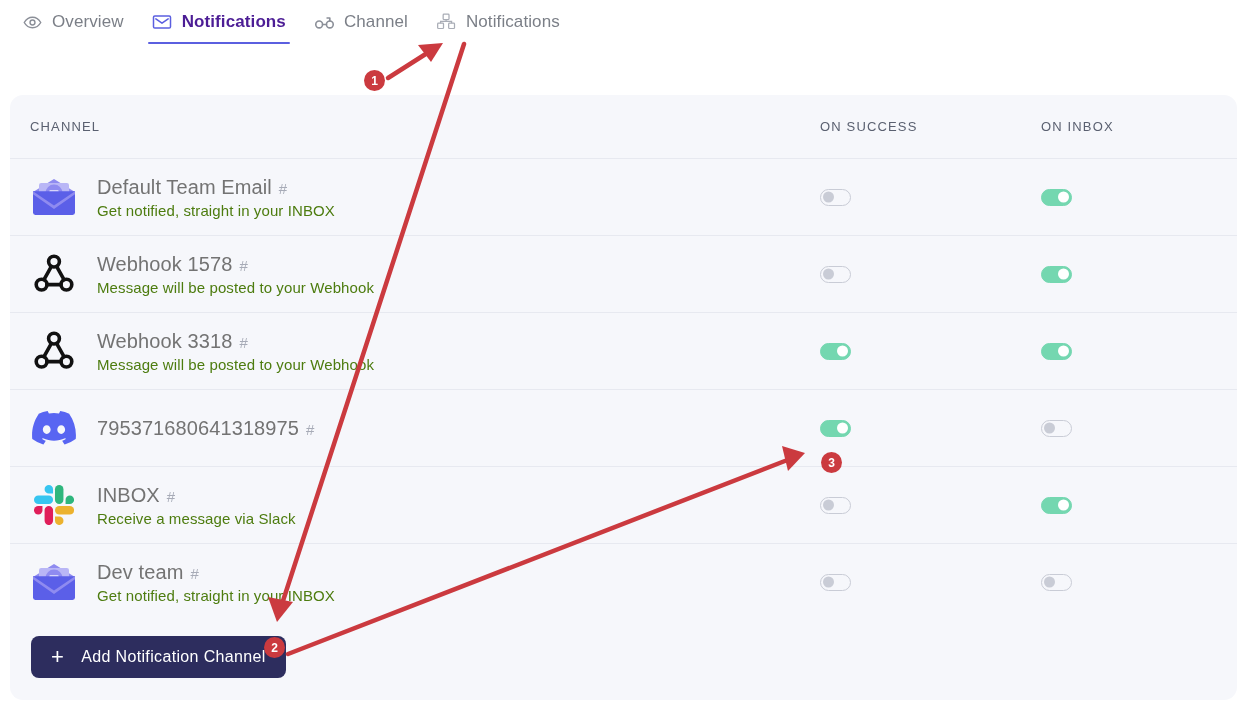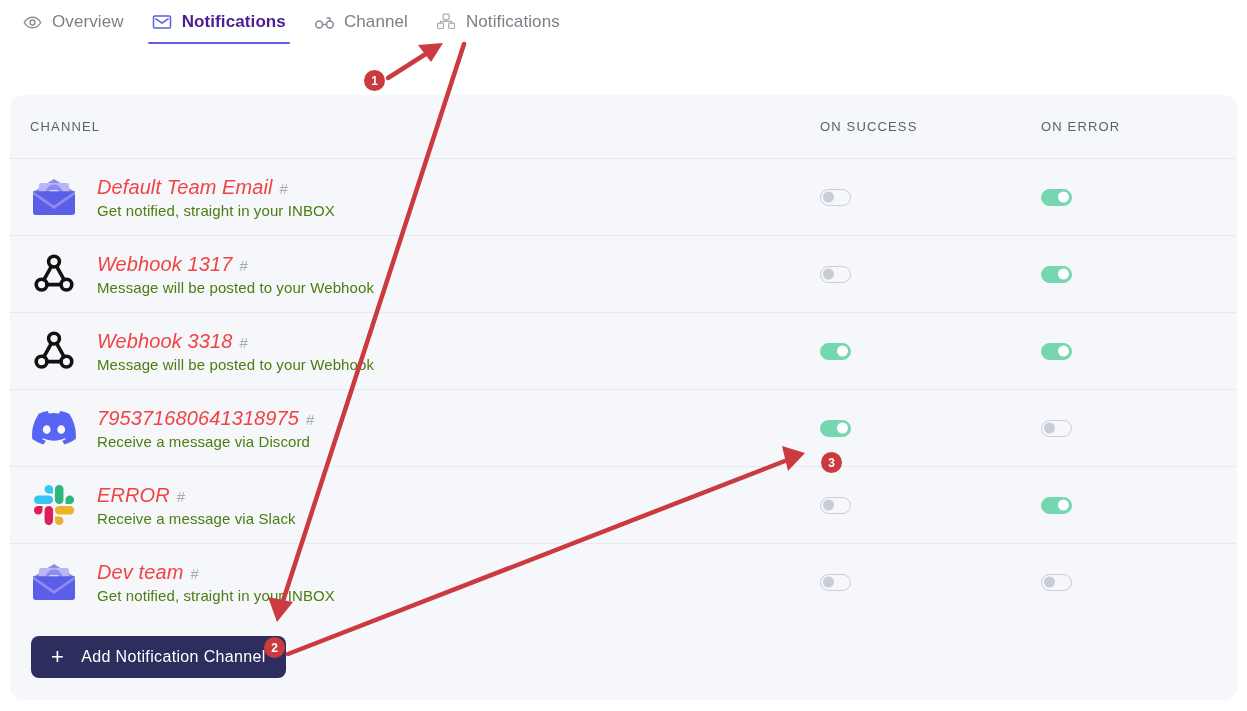--- a/index.html
+++ b/index.html
@@ -57,21 +57,21 @@
   .row:first-of-type { border-top: 1px solid #e7e9f0; }
   .cell-channel { width: 790px; display: flex; align-items: center; gap: 19px; }
   .cell-succ { width: 221px; display: flex; align-items: center; }
   .cell-err  { width: 190px; display: flex; align-items: center; }
 
   .chan-ico { width: 48px; height: 48px; flex: 0 0 48px; display: flex; align-items: center; justify-content: center; }
   .chan-ico svg { display: block; }
 
   .chan-text { display: flex; flex-direction: column; gap: 3px; }
   .chan-title-line { display: flex; align-items: baseline; gap: 7px; }
-  .chan-title { font-size: 20px; color: #ef4444; font-weight: 400; letter-spacing: .1px; font-style: italic; }
+  .chan-title { font-size: 20px; color: #737373; font-weight: 400; letter-spacing: .1px; }
   .chan-hash { font-size: 15px; color: #a7abb7; }
   .chan-sub { font-size: 15px; color: #4d7c0f; letter-spacing: .1px; }
 
   
   .toggle {
     width: 31px; height: 17px; border-radius: 9px;
     position: relative; cursor: pointer; flex: 0 0 auto;
   }
   .toggle.off { background: #f6f7fb; border: 1.6px solid #c9ccd6; }
   .toggle.on  { background: #74d7b0; border: 1.6px solid #74d7b0; }
@@ -163,21 +163,21 @@
       <span>Notifications</span>
     </div>
 
   </div>
 
   <div class="card">
 
     <div class="thead">
       <div class="th-channel">CHANNEL</div>
       <div class="th-succ">ON SUCCESS</div>
-      <div class="th-err">ON ERROR</div>
+      <div class="th-err">ON INBOX</div>
     </div>
 
     <div class="row">
       <div class="cell-channel">
         <span class="chan-ico">
           <svg width="46" height="40" viewBox="0 0 46 40">
             <path d="M23 2 44 15v3H2v-3L23 2Z" fill="#8f8bf0"></path>
             <rect x="8" y="6" width="30" height="20" rx="2.2" fill="#b9b6f6"></rect>
             <circle cx="23" cy="16" r="8.4" fill="#8f8bf0"></circle>
             <rect x="18.3" y="13.2" width="9.4" height="1.9" rx=".95" fill="#efeefd"></rect>
@@ -213,21 +213,21 @@
             <circle cx="22" cy="9.6" r="5.4"></circle>
             <circle cx="9.6" cy="32.6" r="5.4"></circle>
             <circle cx="34.4" cy="32.6" r="5.4"></circle>
             <path d="M19.4 14.4 12 27.6"></path>
             <path d="M24.6 14.4 32 27.6"></path>
             <path d="M15 32.6h14"></path>
           </svg>
         </span>
         <span class="chan-text">
           <span class="chan-title-line">
-            <span class="chan-title">Webhook 1317</span>
+            <span class="chan-title">Webhook 1578</span>
             <span class="chan-hash">#</span>
           </span>
           <span class="chan-sub">Message will be posted to your Webhook</span>
         </span>
       </div>
       <div class="cell-succ">
         <span class="toggle off">
             <span class="knob"></span>
           </span>
       </div>
@@ -275,21 +275,20 @@
         <span class="chan-ico">
           <svg width="44" height="34" viewBox="0 0 71 55" fill="#5865f2">
             <path d="M60.1 4.6A58.5 58.5 0 0 0 45.6.1a.22.22 0 0 0-.23.11c-.63 1.12-1.33 2.58-1.81 3.72a54 54 0 0 0-16.23 0A37.4 37.4 0 0 0 25.47.21.23.23 0 0 0 25.24.1 58.3 58.3 0 0 0 10.74 4.6a.21.21 0 0 0-.1.08C1.58 18.46-.92 31.9.31 45.17c0 .07.05.13.1.17a58.8 58.8 0 0 0 17.72 8.96c.09.03.19 0 .25-.08a42 42 0 0 0 3.62-5.89.22.22 0 0 0-.12-.31 38.7 38.7 0 0 1-5.53-2.64.23.23 0 0 1-.02-.37c.37-.28.74-.57 1.1-.86a.22.22 0 0 1 .23-.03c11.6 5.3 24.17 5.3 35.63 0a.22.22 0 0 1 .23.02c.36.3.73.59 1.1.87a.23.23 0 0 1-.02.37 36.3 36.3 0 0 1-5.53 2.63.22.22 0 0 0-.12.32 47.2 47.2 0 0 0 3.62 5.88c.05.08.15.11.25.08a58.6 58.6 0 0 0 17.75-8.96.22.22 0 0 0 .1-.16c1.47-15.34-2.46-28.67-10.41-40.5a.18.18 0 0 0-.09-.08ZM23.73 37.09c-3.47 0-6.33-3.18-6.33-7.09s2.8-7.1 6.33-7.1c3.56 0 6.4 3.21 6.34 7.1 0 3.9-2.8 7.09-6.34 7.09Zm23.41 0c-3.47 0-6.33-3.18-6.33-7.09s2.8-7.1 6.33-7.1c3.56 0 6.4 3.21 6.34 7.1 0 3.9-2.78 7.09-6.34 7.09Z"></path>
           </svg>
         </span>
         <span class="chan-text">
           <span class="chan-title-line">
             <span class="chan-title">795371680641318975</span>
             <span class="chan-hash">#</span>
           </span>
-          <span class="chan-sub">Receive a message via Discord</span>
         </span>
       </div>
       <div class="cell-succ">
         <span class="toggle on">
             <span class="knob"></span>
           </span>
       </div>
       <div class="cell-err">
         <span class="toggle off">
             <span class="knob"></span>
@@ -306,21 +305,21 @@
             <path d="M45.2 25.8a12.9 12.9 0 1 1 12.9-12.9v12.9H45.2Z" fill="#36c5f0"></path>
             <path d="M45.2 32.3a12.9 12.9 0 1 1 0 25.8H12.9a12.9 12.9 0 1 1 0-25.8h32.3Z" fill="#36c5f0"></path>
             <path d="M96.3 45.2a12.9 12.9 0 1 1 12.9 12.9H96.3V45.2Z" fill="#2eb67d"></path>
             <path d="M89.8 45.2a12.9 12.9 0 1 1-25.8 0V12.9a12.9 12.9 0 1 1 25.8 0v32.3Z" fill="#2eb67d"></path>
             <path d="M77 96.3a12.9 12.9 0 1 1-12.9 12.9V96.3H77Z" fill="#ecb22e"></path>
             <path d="M77 89.8a12.9 12.9 0 1 1 0-25.8h32.3a12.9 12.9 0 1 1 0 25.8H77Z" fill="#ecb22e"></path>
           </svg>
         </span>
         <span class="chan-text">
           <span class="chan-title-line">
-            <span class="chan-title">ERROR</span>
+            <span class="chan-title">INBOX</span>
             <span class="chan-hash">#</span>
           </span>
           <span class="chan-sub">Receive a message via Slack</span>
         </span>
       </div>
       <div class="cell-succ">
         <span class="toggle off">
             <span class="knob"></span>
           </span>
       </div>

